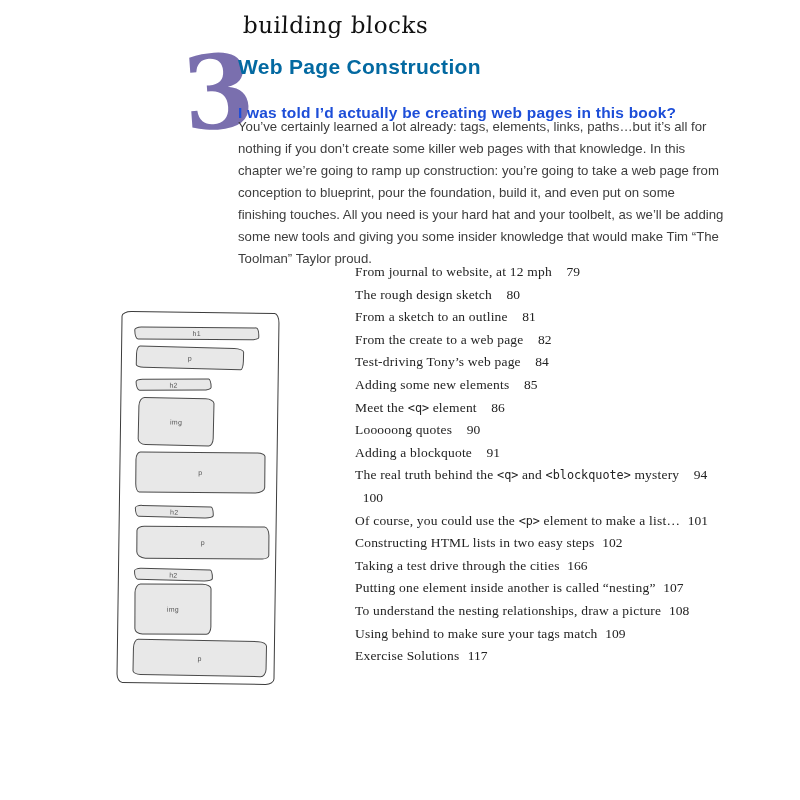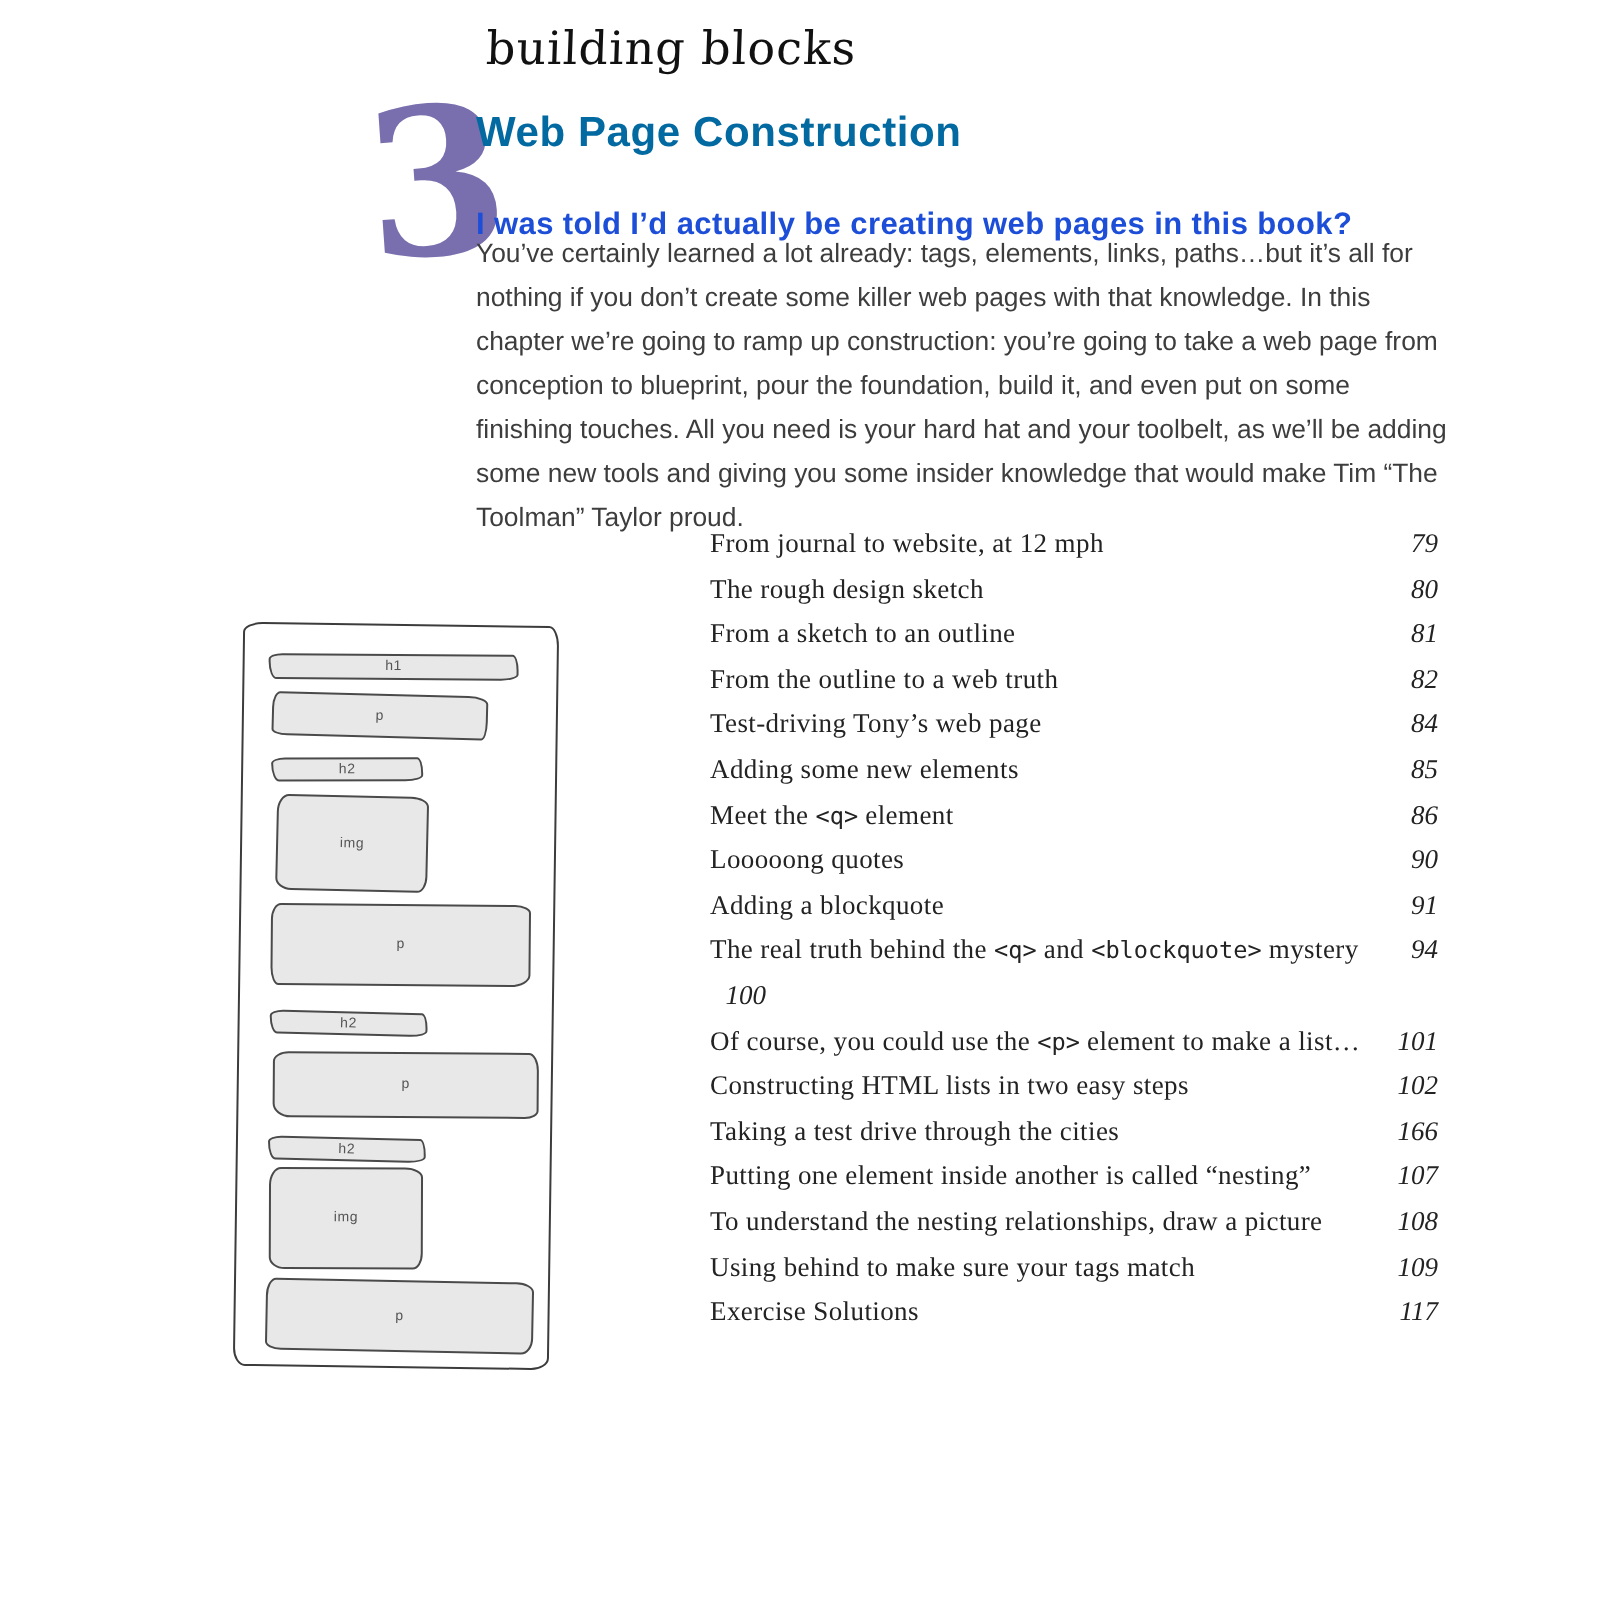--- a/index.html
+++ b/index.html
@@ -71,31 +71,31 @@
   .sbox-7 { left: 15px;  top: 256px; width: 79px;  height: 12px; transform: rotate(0.6deg); }
   .sbox-8 { left: 16px;  top: 271px; width: 77px;  height: 51px; transform: rotate(-0.6deg); border-radius: 6px 9px 5px 8px / 9px 5px 8px 6px; }
   .sbox-9 { left: 15px;  top: 327px; width: 134px; height: 36px; transform: rotate(0.3deg); border-radius: 5px 9px 6px 8px / 9px 5px 8px 4px; }
 
   
   .toc {
     position: absolute; left: 355px; top: 264px;
     width: 364px;
   }
   .toc-row {
-    display: flex; justify-content: space-between; align-items: baseline;
+    display: flex; align-items: baseline;
     height: 22.6px;
     font-family: "Liberation Serif", serif;
     font-size: 13.5px; color: #232323;
   }
   .toc-title { letter-spacing: 0.2px; }
   .toc-title .code {
     font-family: "DejaVu Sans Mono", monospace;
     font-size: 11.8px; letter-spacing: 0;
   }
-  .toc-page { text-align: right; min-width: 28px; font-style: italic; }
+  .toc-page { text-align: right; min-width: 28px; }
 </style>
 </head>
 <body>
 
 <div class="page">
 
   <div class="header-label">building blocks</div>
 
   <div class="chapter-number">3</div>
 
@@ -145,21 +145,21 @@
       </div>
       <div class="toc-row">
         <span class="toc-title"><span>The rough design sketch</span></span>
         <span class="toc-page">80</span>
       </div>
       <div class="toc-row">
         <span class="toc-title"><span>From a sketch to an outline</span></span>
         <span class="toc-page">81</span>
       </div>
       <div class="toc-row">
-        <span class="toc-title"><span>From the outline to a web truth</span></span>
+        <span class="toc-title"><span>From the create to a web page</span></span>
         <span class="toc-page">82</span>
       </div>
       <div class="toc-row">
         <span class="toc-title"><span>Test-driving Tony’s web page</span></span>
         <span class="toc-page">84</span>
       </div>
       <div class="toc-row">
         <span class="toc-title"><span>Adding some new elements</span></span>
         <span class="toc-page">85</span>
       </div>

